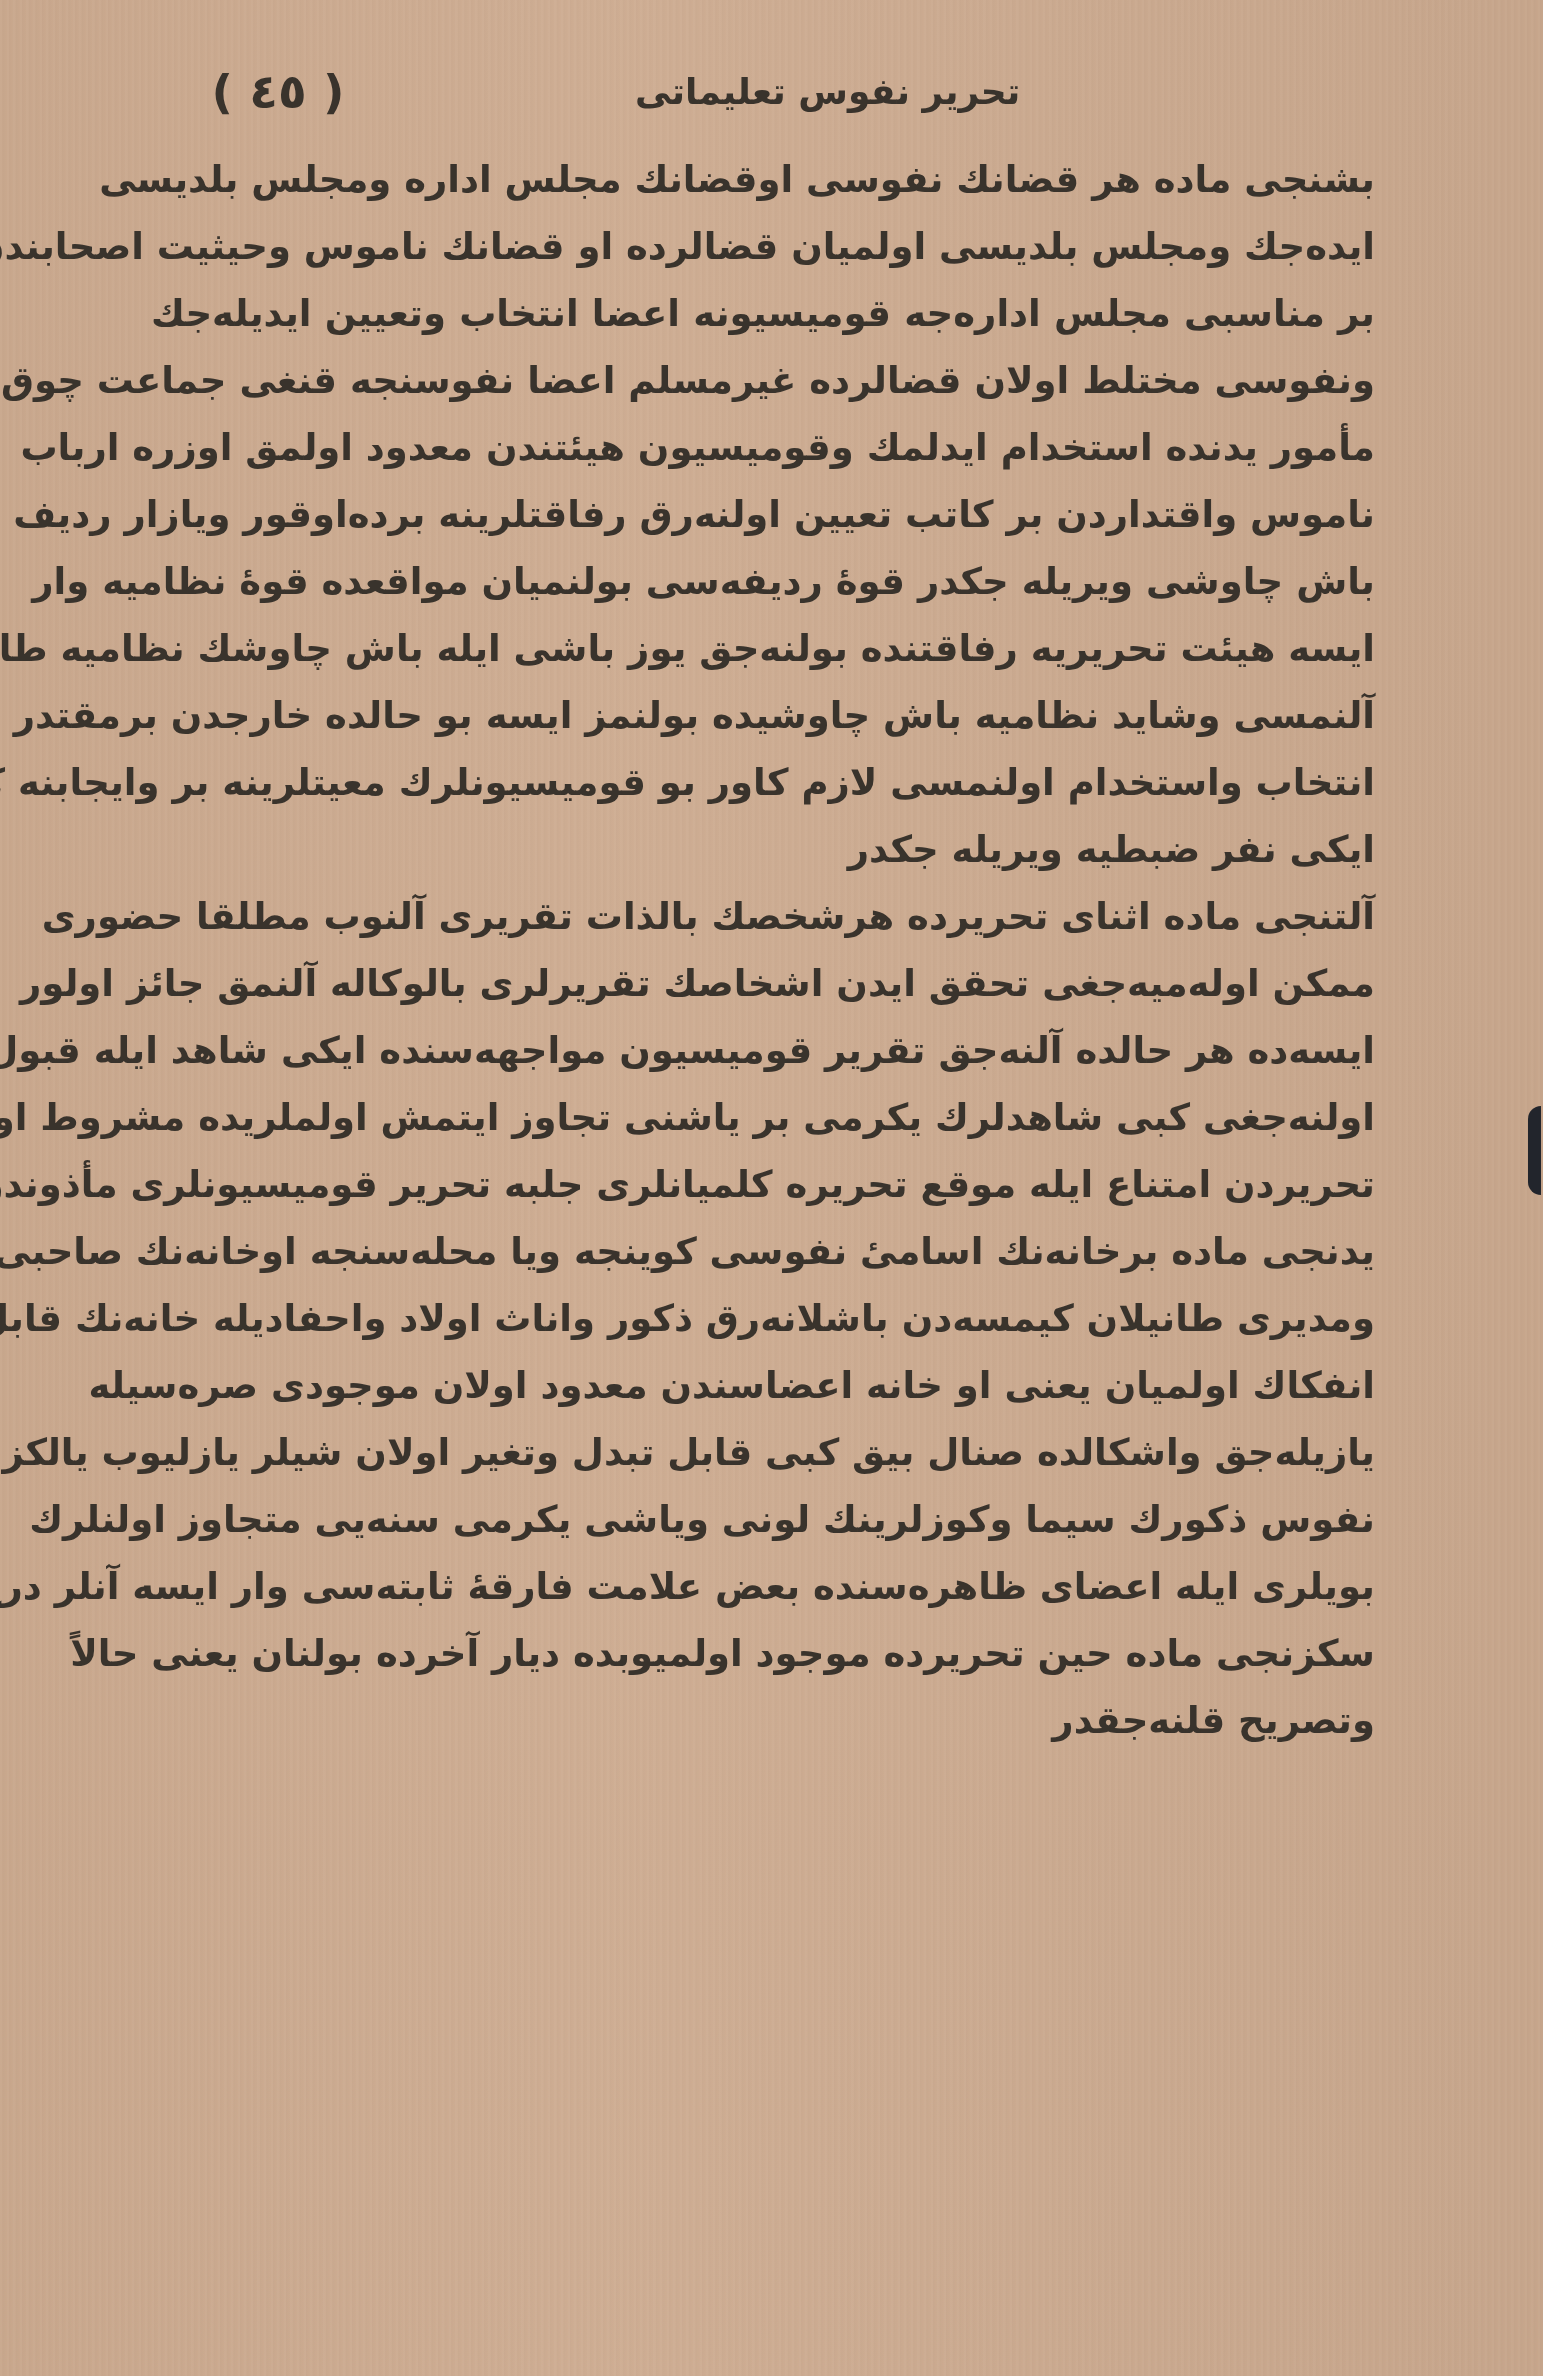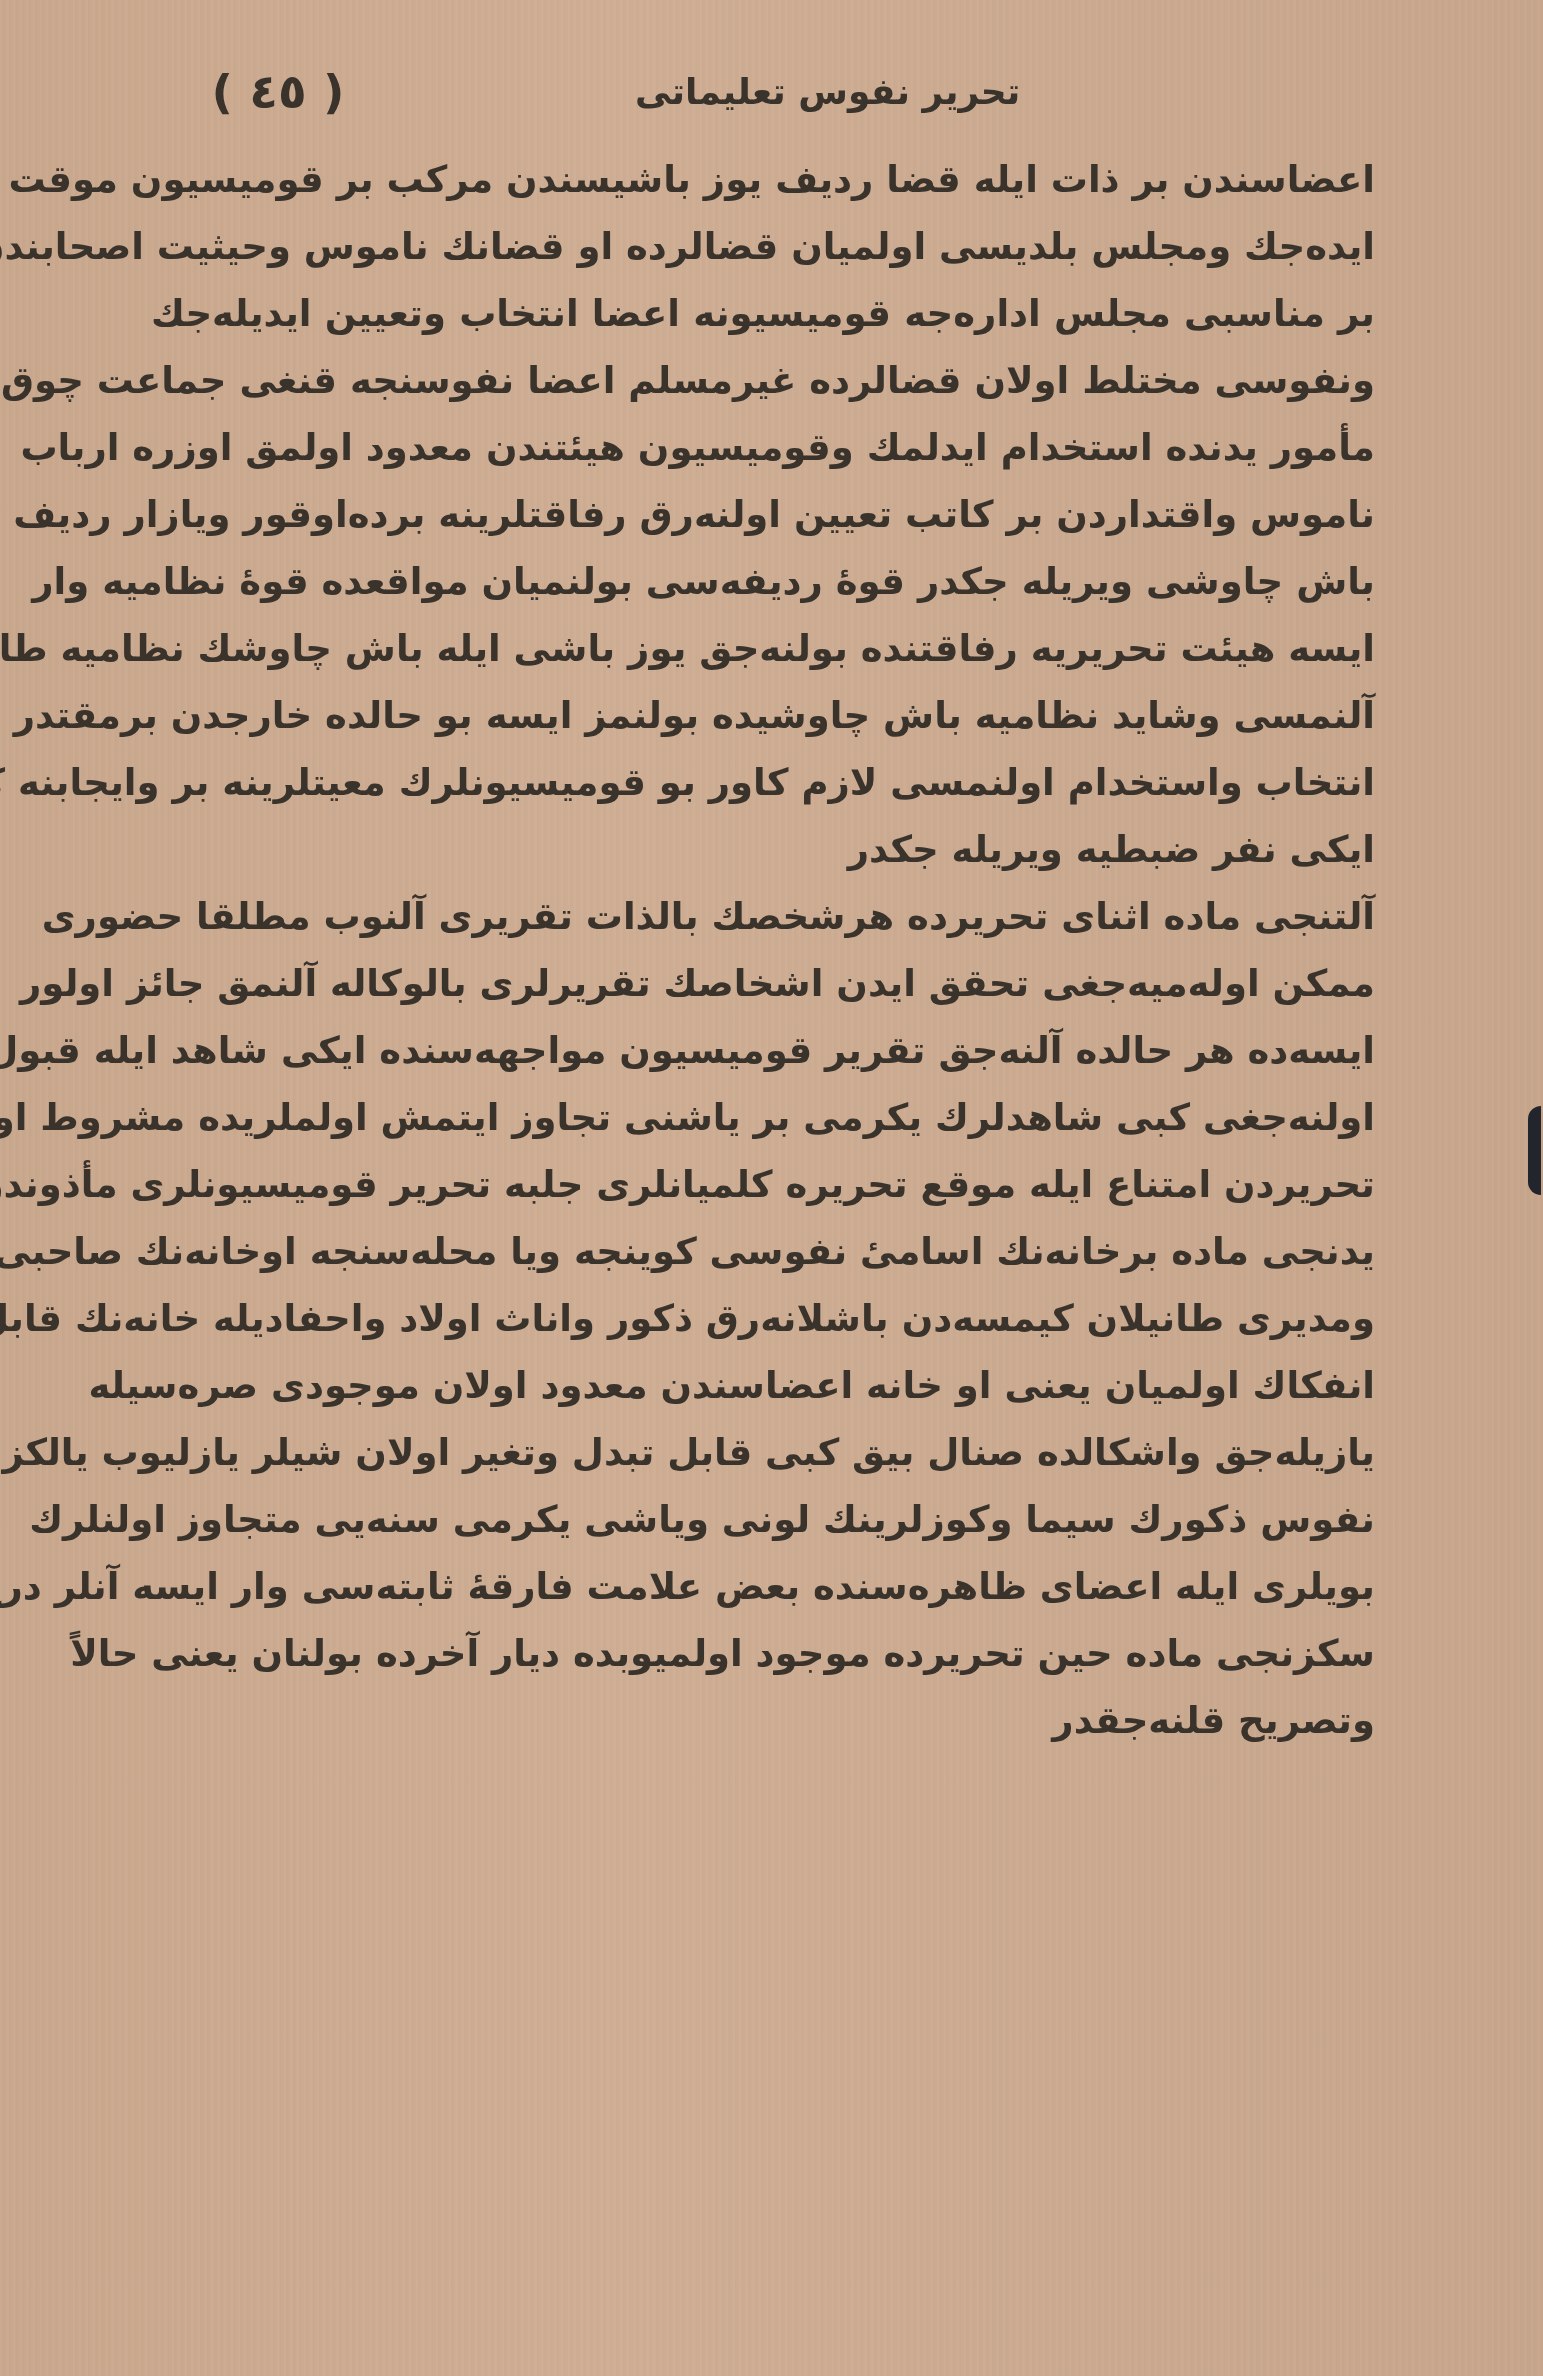--- a/index.html
+++ b/index.html
@@ -86,21 +86,21 @@
 <body>
 
 <div class="page">
 
   <div class="header">
     <span class="page-number">( ٤٥ )</span>
     <span class="running-title">تحریر نفوس تعلیماتی</span>
   </div>
 
   <div class="body-text">
-    <div class="line">اعضاسندن بر ذات ایله قضا ردیف یوز باشیسندن مرکب بر قومیسیون موقت</div>
+    <div class="line">بشنجی ماده   هر قضانك نفوسی اوقضانك مجلس اداره ومجلس بلدیسی</div>
     <div class="line">ایده‌جك ومجلس بلدیسی اولمیان قضالرده او قضانك ناموس وحیثیت اصحابندن</div>
     <div class="line">بر مناسبی مجلس اداره‌جه قومیسیونه اعضا انتخاب وتعیین ایدیله‌جك</div>
     <div class="line">ونفوسی مختلط اولان قضالرده غیرمسلم اعضا نفوسنجه قنغی جماعت چوق</div>
     <div class="line">مأمور یدنده استخدام ایدلمك وقومیسیون هیئتندن معدود اولمق اوزره ارباب</div>
     <div class="line">ناموس واقتداردن بر کاتب تعیین اولنه‌رق رفاقتلرینه برده‌اوقور ویازار ردیف</div>
     <div class="line">باش چاوشی ویریله جکدر     قوهٔ ردیفه‌سی بولنمیان مواقعده قوهٔ نظامیه وار</div>
     <div class="line">ایسه هیئت تحریریه رفاقتنده بولنه‌جق یوز باشی ایله باش چاوشك نظامیه طاقمندن</div>
     <div class="line">آلنمسی وشاید نظامیه باش چاوشیده بولنمز ایسه بو حالده خارجدن برمقتدر رفیق</div>
     <div class="line">انتخاب واستخدام اولنمسی لازم کاور بو قومیسیونلرك معیتلرینه بر وایجابنه کوره</div>
     <div class="line short">ایکی نفر ضبطیه ویریله جکدر</div>

